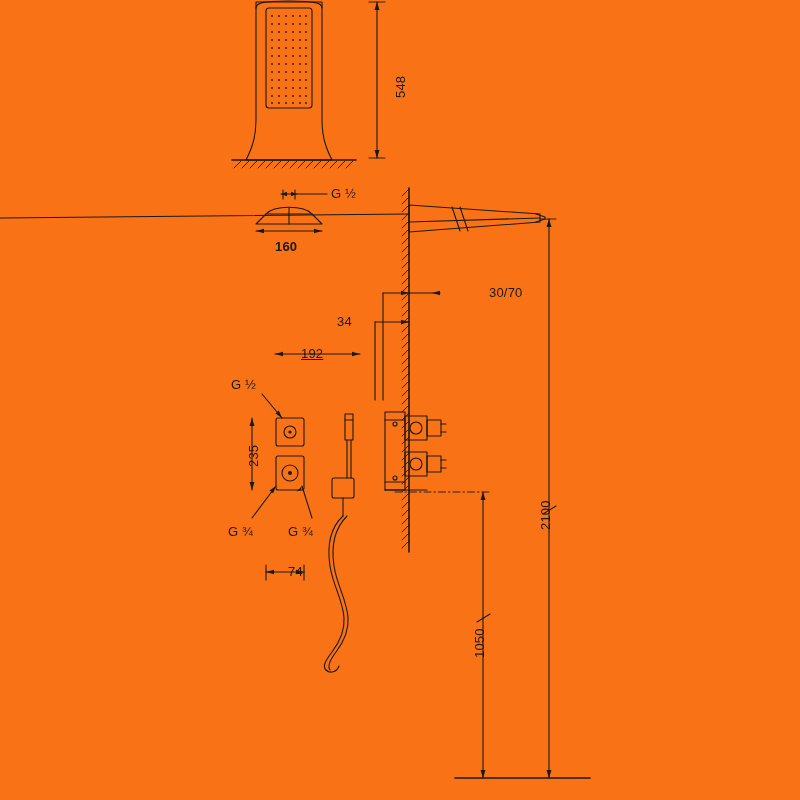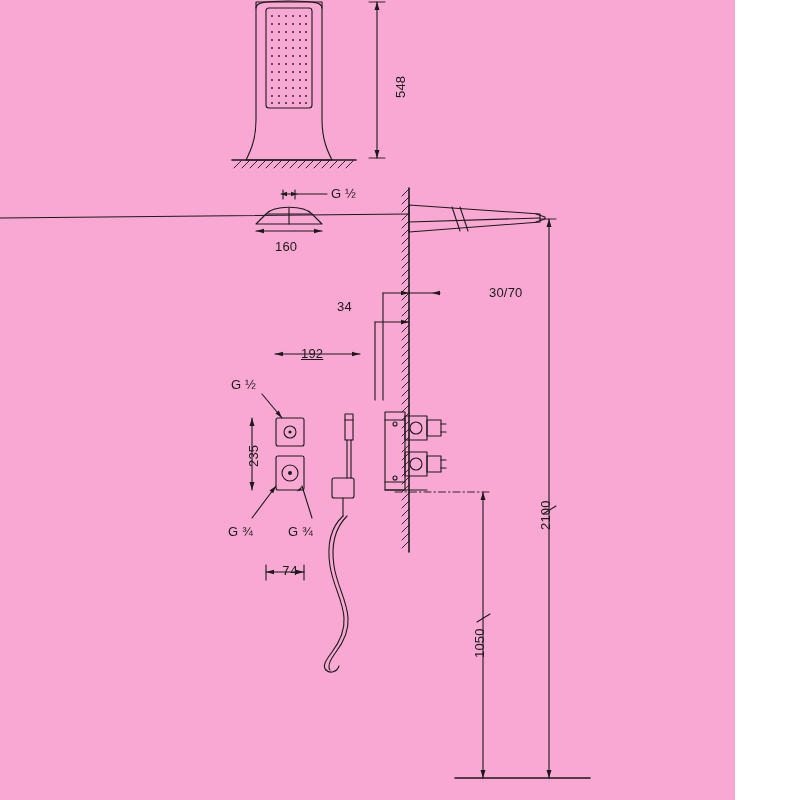--- a/index.html
+++ b/index.html
@@ -5,23 +5,23 @@
   html, body {
     margin: 0;
     padding: 0;
     background: #ffffff;
   }
   body {
     font-family: "Liberation Sans", sans-serif;
   }
   #stage {
     position: relative;
-    width: 735px;
+    width: 800px;
     height: 800px;
-    background: #f9a8d4;
+    background: #f97316;
     overflow: hidden;
   }
   #stage svg {
     position: absolute;
     left: 0;
     top: 0;
   }
   .dim-label {
     position: absolute;
     font-family: "Liberation Sans", sans-serif;
@@ -347,35 +347,35 @@
 
       <line x1="455" y1="778" x2="590" y2="778" stroke-width="1.6"></line>
 
     </g>
   </svg>
 
   <div class="dim-label vertical" style="left:393px; top:98px; transform:rotate(-90deg);">548</div>
 
   <div class="dim-label" style="left:331px; top:186px;">G ½</div>
 
-  <div class="dim-label" style="left:275px; top:239px;">160</div>
+  <div class="dim-label" style="left:275px; top:239px;font-weight:bold;">160</div>
 
   <div class="dim-label" style="left:489px; top:285px;">30/70</div>
 
-  <div class="dim-label" style="left:337px; top:299px;">34</div>
+  <div class="dim-label" style="left:337px; top:314px;">34</div>
 
   <div class="dim-label" style="left:301px; top:346px;text-decoration:underline;">192</div>
 
   <div class="dim-label" style="left:231px; top:377px;">G ½</div>
 
   <div class="dim-label vertical" style="left:246px; top:467px; transform:rotate(-90deg);">235</div>
 
   <div class="dim-label" style="left:228px; top:524px;">G ¾</div>
 
   <div class="dim-label" style="left:288px; top:524px;">G ¾</div>
 
-  <div class="dim-label" style="left:282px; top:564px;font-family:Liberation Mono, monospace;">74</div>
+  <div class="dim-label" style="left:288px; top:564px;">74</div>
 
   <div class="dim-label vertical" style="left:538px; top:530px; transform:rotate(-90deg);">2100</div>
 
   <div class="dim-label vertical" style="left:472px; top:658px; transform:rotate(-90deg);">1050</div>
 
 </div>
 
 </body></html>

